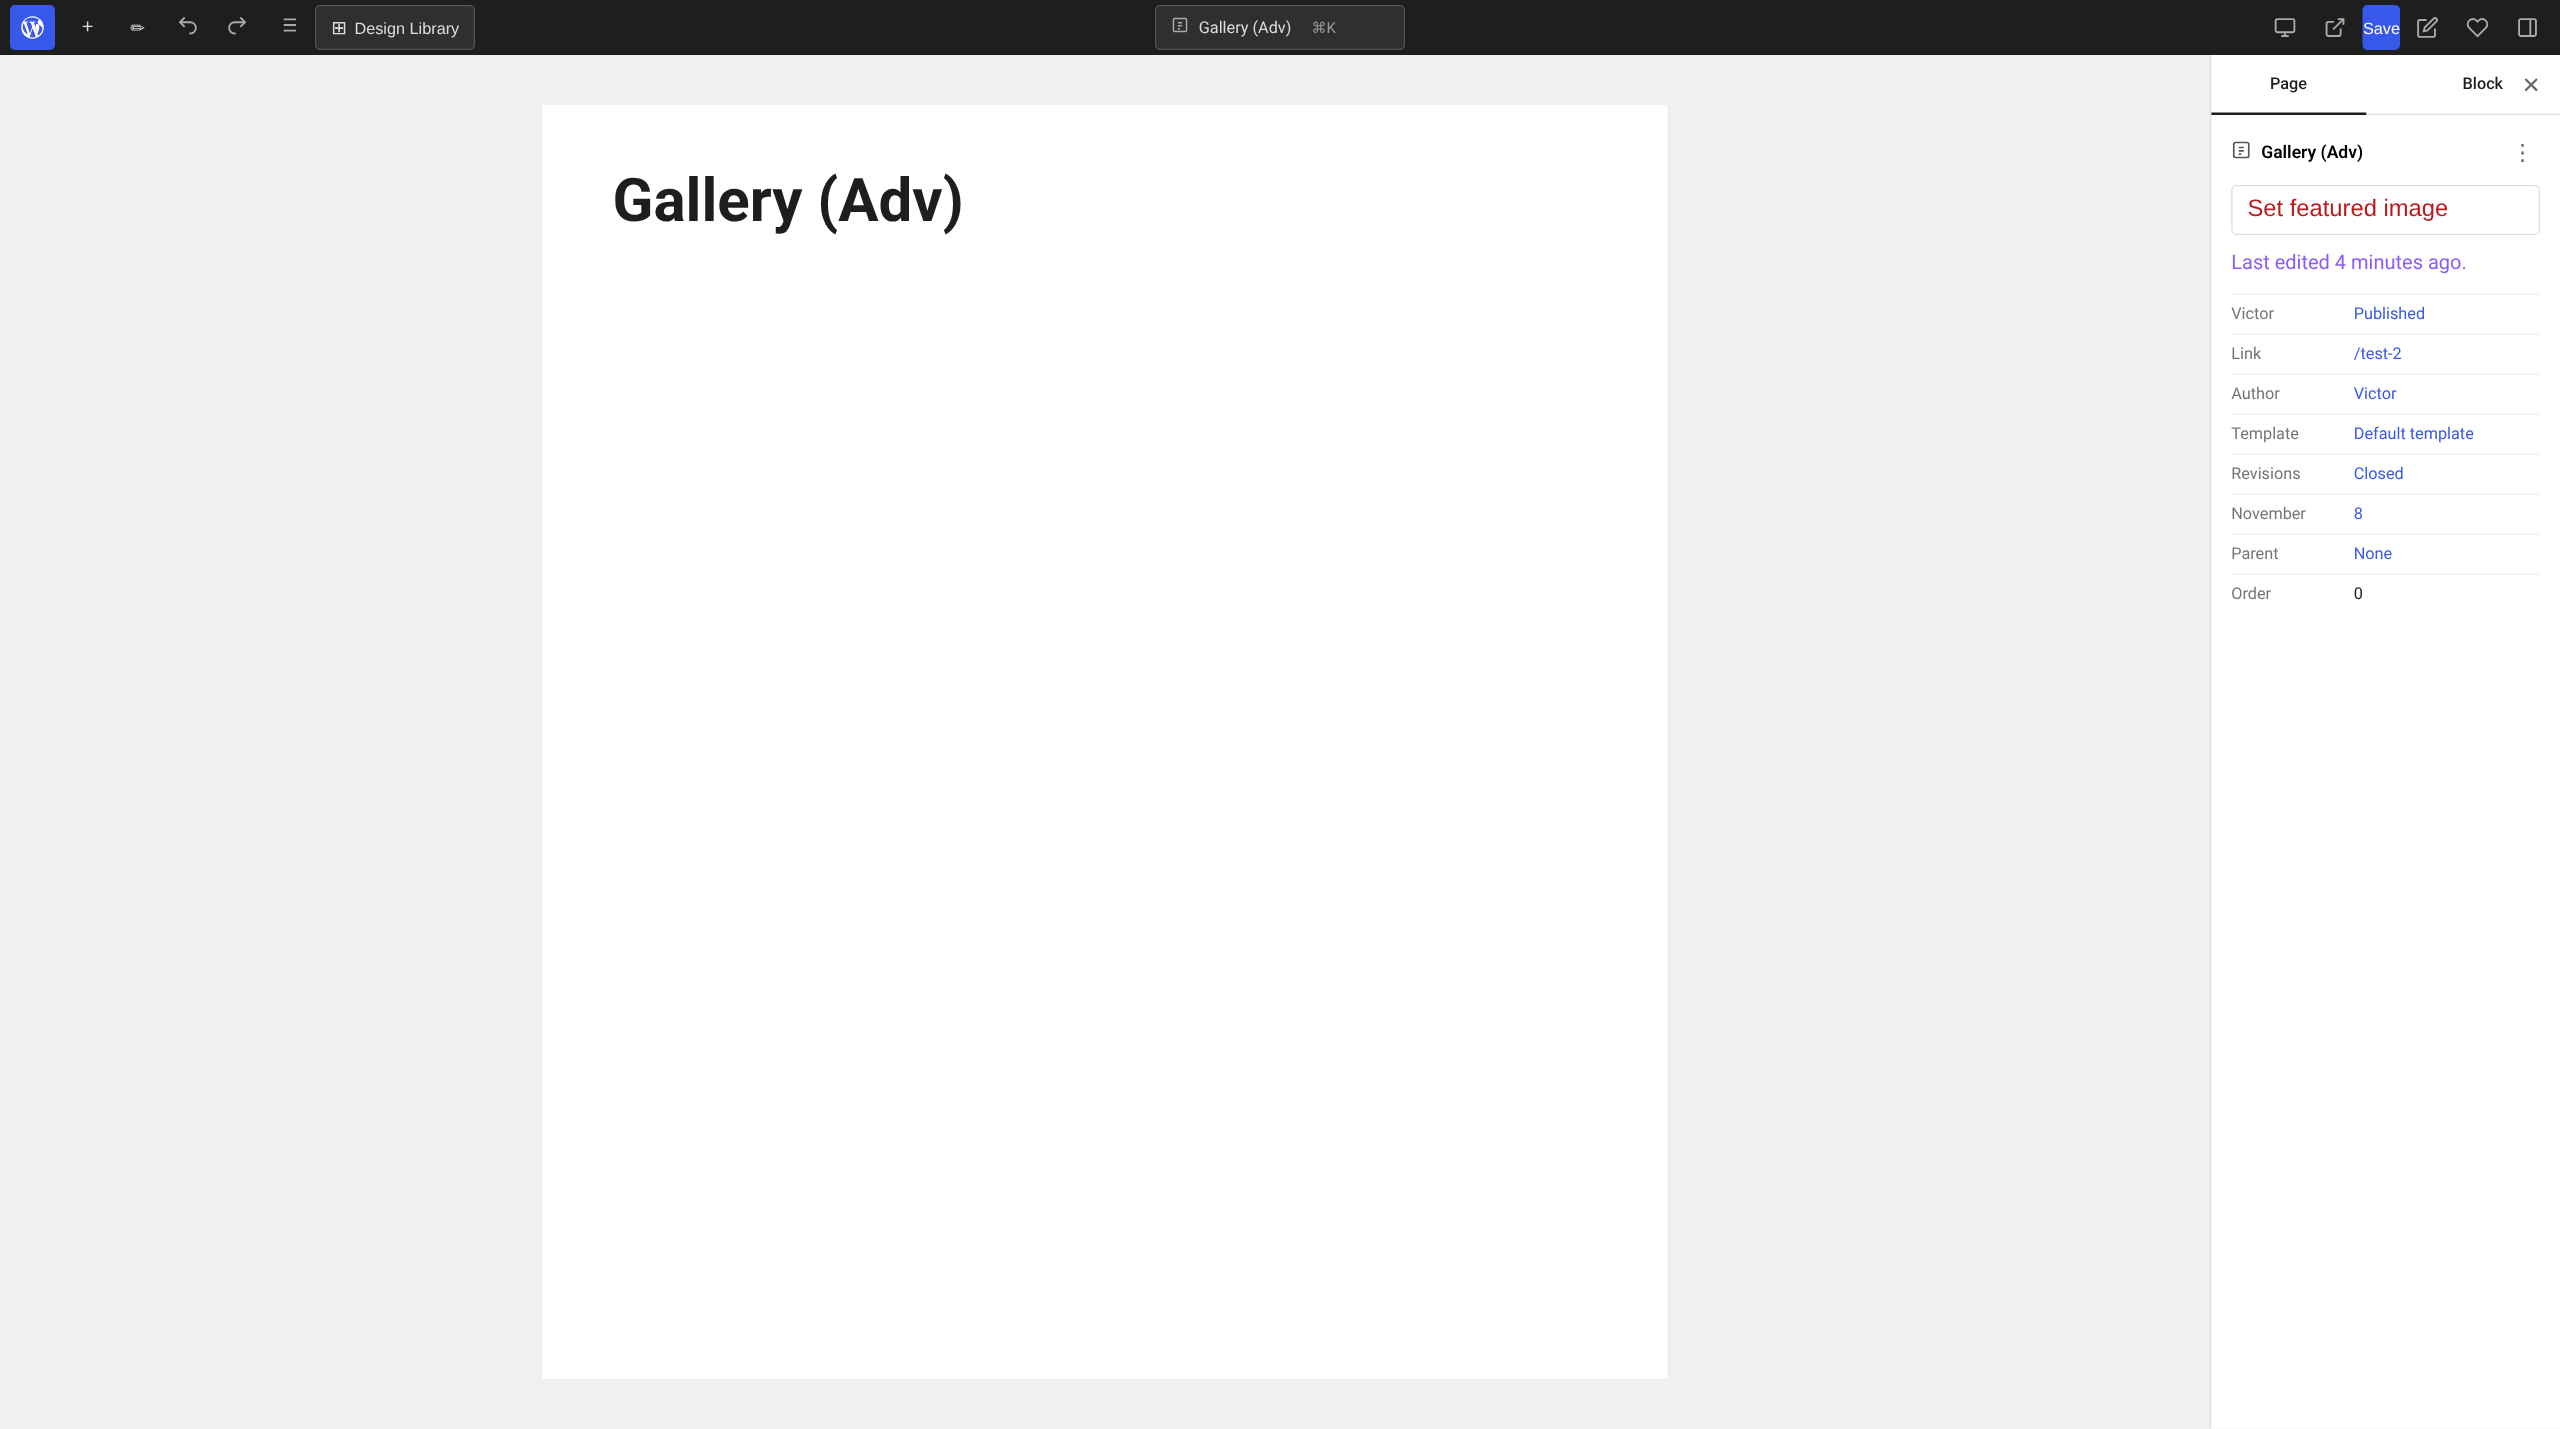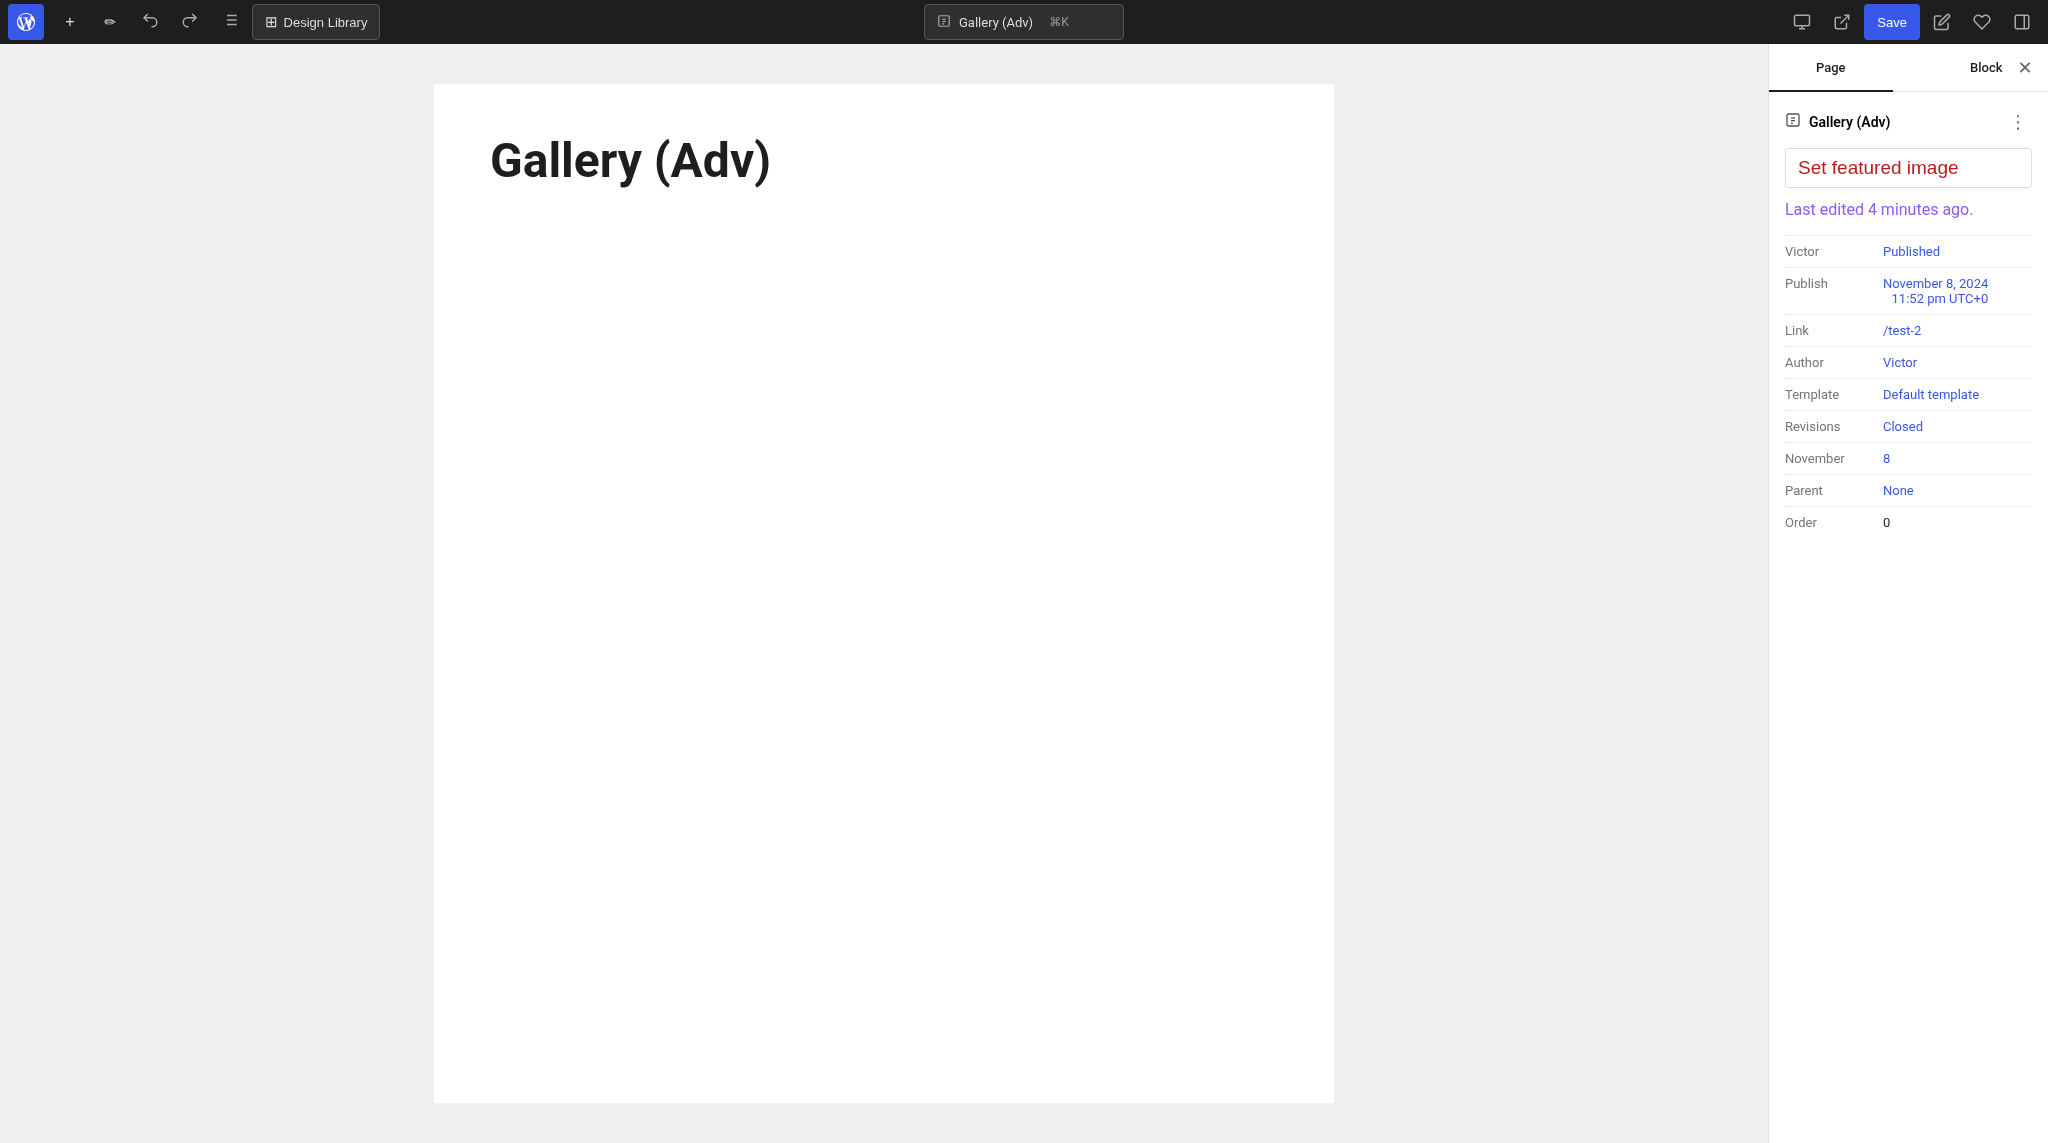--- a/index.html
+++ b/index.html
@@ -37,21 +37,21 @@
       height: 36px; border-radius: 4px; display: flex; align-items: center;
       padding: 0 12px; gap: 8px; font-size: 13px; cursor: pointer; min-width: 200px;
     }
     .post-title-pill .shortcut { color: #999; font-size: 12px; margin-left: 8px; }
 
     .topbar-right {
       margin-left: auto; display: flex; align-items: center; gap: 4px;
     }
     .save-btn {
       background: #3858e9; border: none; color: white; cursor: pointer;
-      height: 36px; border-radius: 4px; padding: 0 13px; font-size: 13px; font-weight: 500;
+      height: 36px; border-radius: 4px; padding: 0 0; font-size: 13px; font-weight: 500;
     }
 
     
     .main {
       display: flex; flex: 1; overflow: hidden;
     }
 
     
     .editor-area {
       flex: 1; background: #f0f0f1; overflow-y: auto; padding: 40px 0;
@@ -112,21 +112,21 @@
     .last-edited {
       font-size: 16px; color: #8b5cf6; margin-bottom: 16px;
     }
 
     .meta-row {
       display: flex; align-items: flex-start; padding: 8px 0;
       border-top: 1px solid #f0f0f0; gap: 8px;
     }
     .meta-label { color: #757575; font-size: 13px; min-width: 90px; flex-shrink: 0; }
     .meta-value { font-size: 13px; color: #1e1e1e; }
-    .meta-value.link { color: #3858e9; cursor: pointer; text-decoration: none; text-align: right; }
+    .meta-value.link { color: #3858e9; cursor: pointer; text-decoration: none; }
   </style>
 </head>
 <body>
 
 <div class="topbar">
   <div class="wp-logo">
     <svg viewBox="0 0 20 20" xmlns="http://www.w3.org/2000/svg">
       <path d="M10 1C5.03 1 1 5.03 1 10s4.03 9 9 9 9-4.03 9-9-4.03-9-9-9zM2.08 10c0-1.33.3-2.58.84-3.7L6.3 15.6A7.93 7.93 0 0 1 2.08 10zm7.92 7.92a7.95 7.95 0 0 1-2.28-.33l2.42-7.02 2.48 6.8a.36.36 0 0 0 .03.06 7.93 7.93 0 0 1-2.65.49zm1.12-11.88c.49-.03.93-.08.93-.08.44-.05.39-.7-.05-.67 0 0-1.31.1-2.16.1-.8 0-2.14-.1-2.14-.1-.44-.03-.49.64-.05.67 0 0 .41.05.85.08l1.26 3.45-1.77 5.3-2.95-8.75c.49-.03.93-.08.93-.08.44-.05.39-.7-.05-.67 0 0-1.31.1-2.16.1-.15 0-.33 0-.51-.01A7.93 7.93 0 0 1 10 2.08c2.13 0 4.07.79 5.53 2.09-.03 0-.07-.01-.1-.01-.8 0-1.36.69-1.36 1.44 0 .67.39 1.23.8 1.9.31.54.67 1.24.67 2.24 0 .7-.27 1.51-.62 2.64l-.82 2.72-2.98-8.86zm3.49 10.44-.01.03-2.48-6.57.01-.03c.35-.99.66-1.83.66-2.54 0-.1-.01-.19-.02-.28A7.93 7.93 0 0 1 17.92 10a7.94 7.94 0 0 1-3.31 6.48z"></path>
     </svg>
   </div>
@@ -254,25 +254,20 @@
       <button class="set-featured-btn">Set featured image</button>
 
       <div class="last-edited">Last edited 4 minutes ago.</div>
 
       <div id="meta-rows">
           <div class="meta-row">
             <span class="meta-label">Victor</span>
             <span class="meta-value link" style="white-space: pre-line;">Published</span>
           </div>
           <div class="meta-row">
-            <span class="meta-label">Publish</span>
-            <span class="meta-value link" style="white-space: pre-line;">November 8, 2024
-11:52 pm UTC+0</span>
-          </div>
-          <div class="meta-row">
             <span class="meta-label">Link</span>
             <span class="meta-value link" style="white-space: pre-line;">/test-2</span>
           </div>
           <div class="meta-row">
             <span class="meta-label">Author</span>
             <span class="meta-value link" style="white-space: pre-line;">Victor</span>
           </div>
           <div class="meta-row">
             <span class="meta-label">Template</span>
             <span class="meta-value link" style="white-space: pre-line;">Default template</span>

